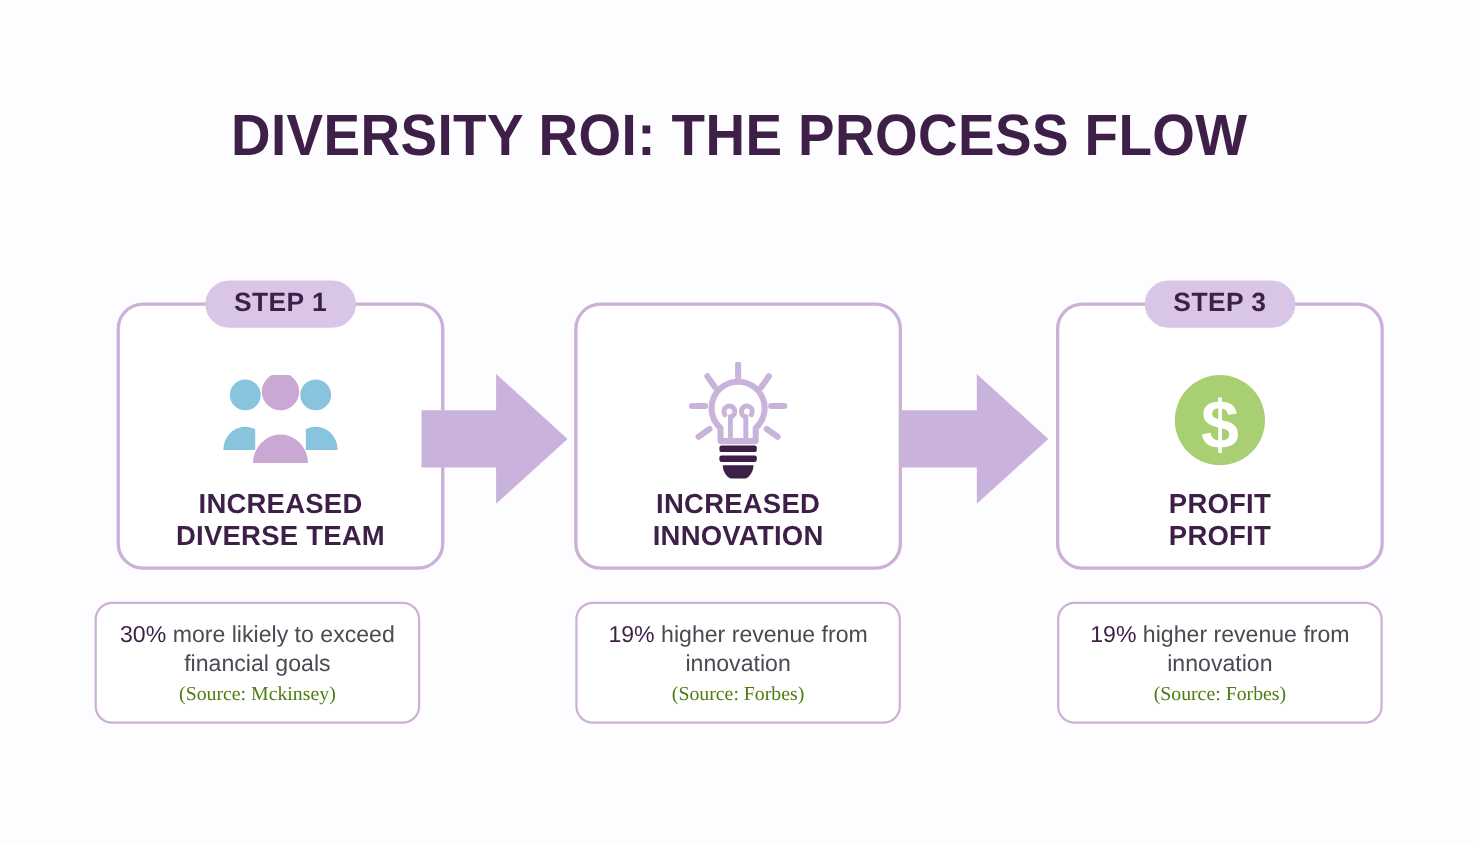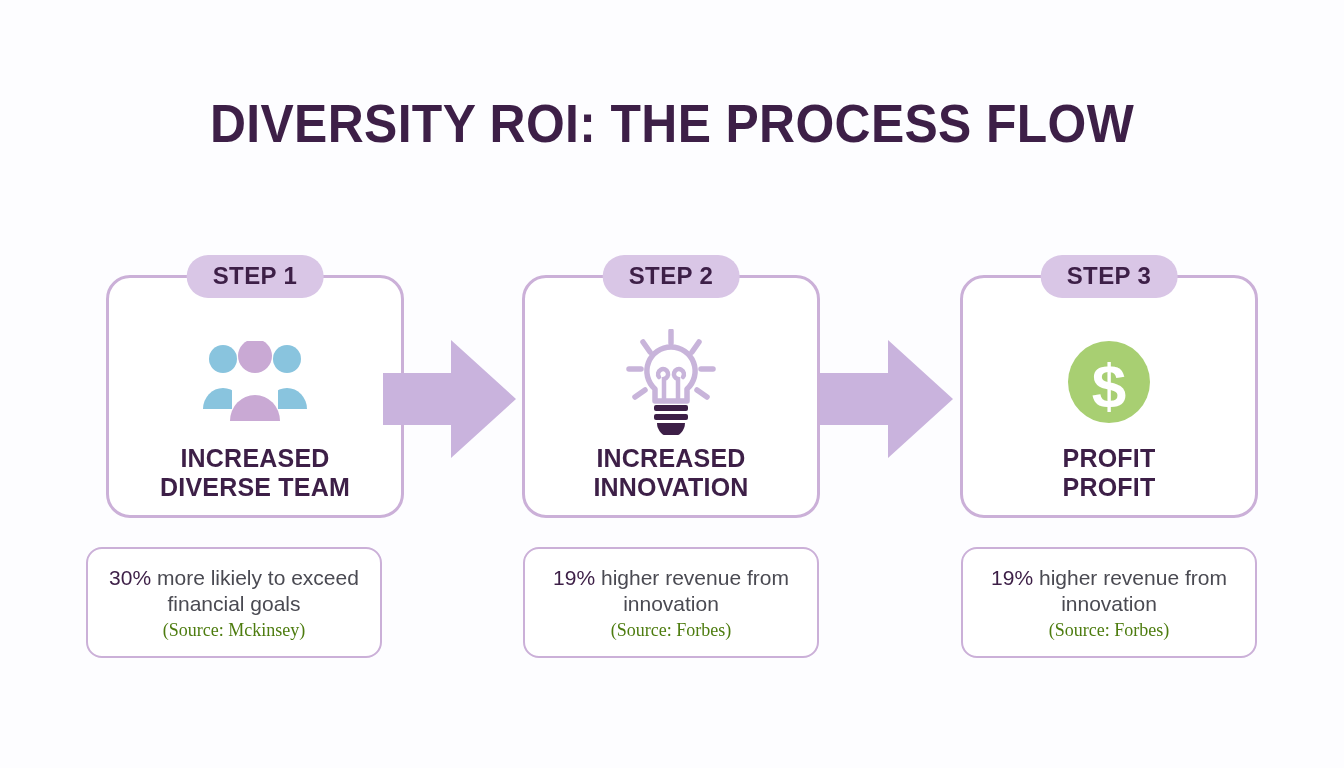--- a/index.html
+++ b/index.html
@@ -177,21 +177,20 @@
     </div>
   </div>
 
   <div class="arrow" id="arrow-1">
     <svg width="133" height="124" viewBox="0 0 133 124">
       <path d="M0 36 L68 36 L68 3 L133 62 L68 121 L68 88 L0 88 Z" fill="#c9b3dd"></path>
     </svg>
   </div>
 
   <div class="card" id="card-2">
-    <div class="step-pill">STEP 2</div>
     <div class="icon-wrap">
       <svg width="96" height="106" viewBox="0 0 96 106">
         <g stroke="#c8b4da" stroke-width="5.5" stroke-linecap="round" fill="none">
 
           <line x1="48" y1="2" x2="48" y2="14"></line>
           <line x1="20" y1="13" x2="27" y2="23"></line>
           <line x1="76" y1="13" x2="69" y2="23"></line>
           <line x1="6" y1="40" x2="18" y2="40"></line>
           <line x1="90" y1="40" x2="78" y2="40"></line>
           <line x1="12" y1="68" x2="22" y2="61"></line>

